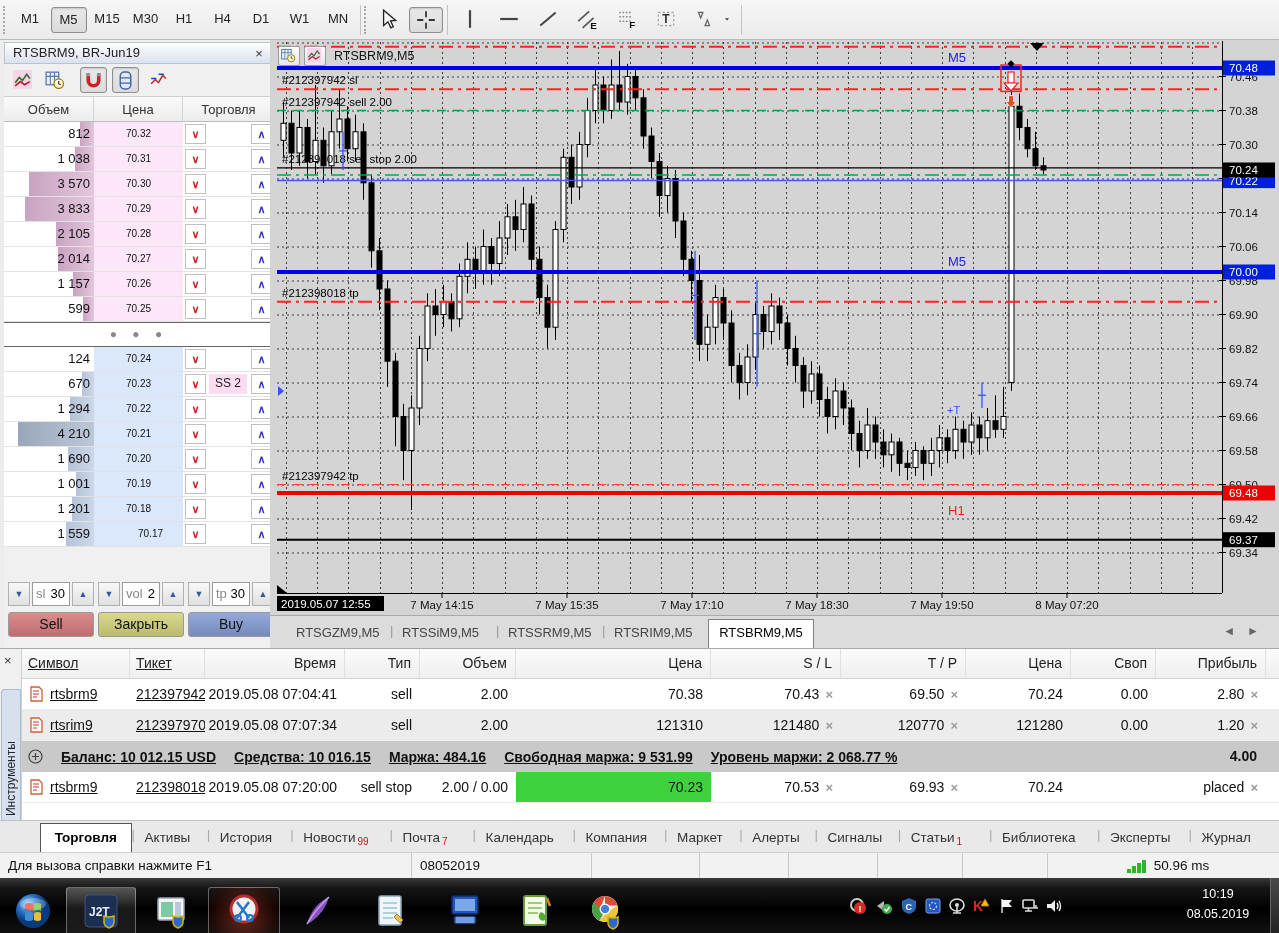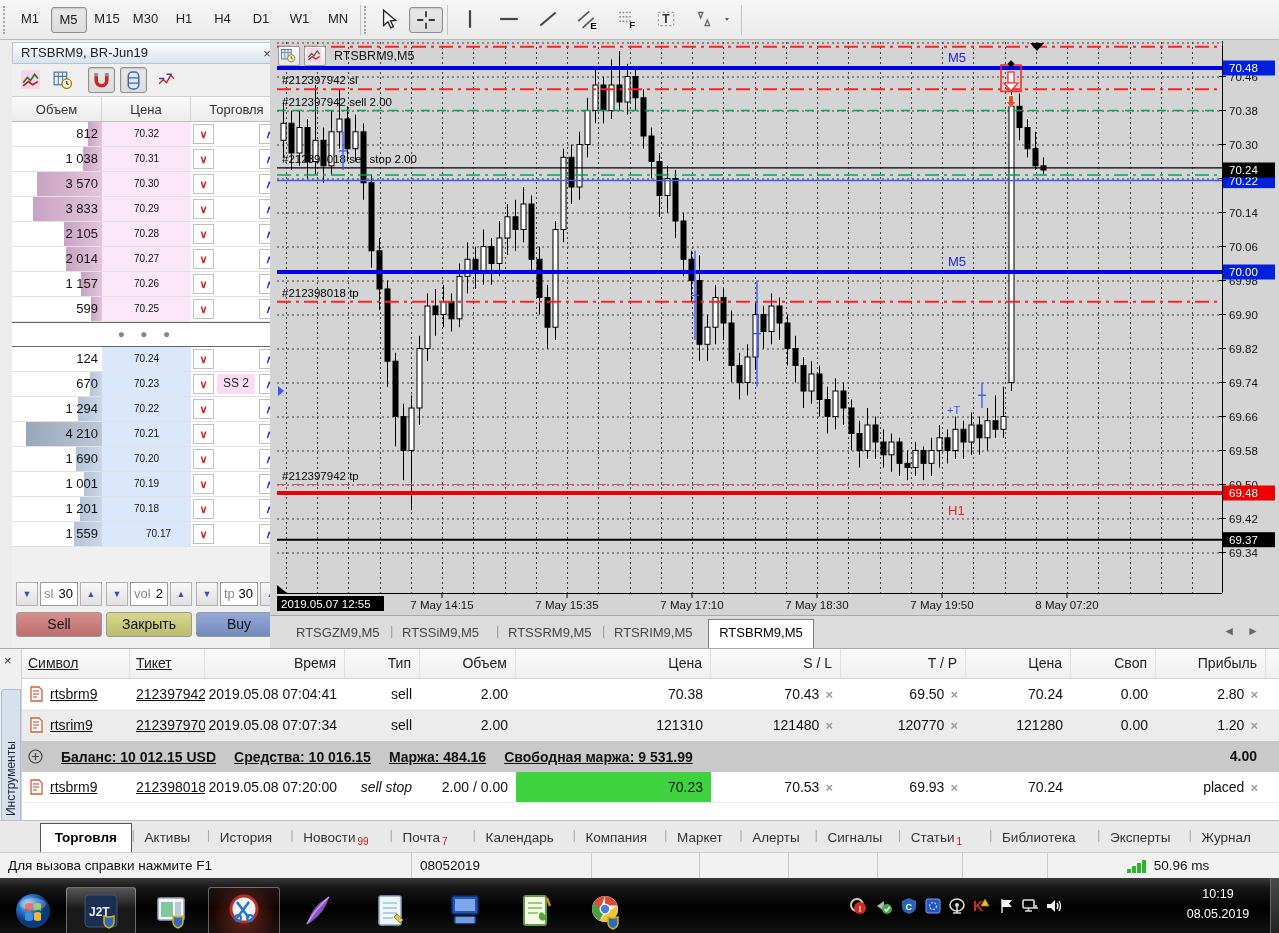--- a/index.html
+++ b/index.html
@@ -8,21 +8,21 @@
   .abs { position:absolute; }
 
   
   #toolbar { left:0; top:0; width:1279px; height:40px; background:linear-gradient(#f6f6f6,#ebebeb); border-bottom:1px solid #b8b8b8; }
   .grip { position:absolute; top:6px; width:4px; height:28px; border-left:2px dotted #a8a8a8; }
   .tfbtn { position:absolute; top:7px; height:26px; line-height:24px; text-align:center; font-size:13px; color:#222; border-radius:3px; }
   .pressed { border:1px solid #8f8f8f; background:linear-gradient(#e9e9e9,#dcdcdc); box-shadow:inset 0 1px 2px rgba(0,0,0,.15); }
   .toolsep { position:absolute; top:5px; width:1px; height:30px; background:#c4c4c4; }
 
   
-  #dom { left:12px; top:40px; width:270px; height:608px; background:#f0f0f0; border-right:1px solid #9a9a9a; }
+  #dom { left:4px; top:40px; width:270px; height:608px; background:#f0f0f0; border-right:1px solid #9a9a9a; }
   #dom-title { position:absolute; left:0; top:2px; width:270px; height:22px; background:linear-gradient(#fdfdfe,#d9e2ee); border:1px solid #b9c4d2; font-size:13px; color:#222; line-height:20px; padding-left:8px; }
   #dom-close { position:absolute; right:6px; top:3px; width:16px; height:16px; text-align:center; line-height:15px; font-size:13px; color:#333; }
   #dom-toolbar { position:absolute; left:0; top:24px; width:270px; height:32px; }
   .domtool { position:absolute; top:3px; width:27px; height:26px; border-radius:3px; }
   .domtool svg { margin:2px; }
   #dom-table { position:absolute; left:0; top:56px; width:270px; }
   .dhead { display:flex; height:26px; background:linear-gradient(#fafafa,#ececec); border-top:1px solid #cfcfcf; border-bottom:1px solid #bdbdbd; font-size:13px; color:#333; }
   .dhead div { line-height:25px; text-align:center; border-right:1px solid #d4d4d4; }
   .drow { display:flex; height:25px; border-bottom:1px solid #e2e2e2; background:#fff; position:relative; }
   .dvol { width:90px; position:relative; }
@@ -809,39 +809,40 @@
       <div class="trow rowline" style="top: 123px; height: 31px; background: rgb(255, 255, 255);">
         <div class="c-l" style="width: 108px; display: flex; align-items: center; gap: 6px;">
           <svg width="16" height="16" viewBox="0 0 16 16">
             <path d="M3 1 H11 L14 4 V15 H3 Z" fill="#fff" stroke="#d06030" stroke-width="1.3"></path>
             <path d="M5 5 H11 M5 8 H11 M5 11 H9" stroke="#cc3333" stroke-width="1"></path>
           </svg>
           <span>rtsbrm9</span>
         </div>
         <div class="c-l" style="width: 75px;">212398018</div>
         <div class="c-r" style="width: 140px;">2019.05.08 07:20:00</div>
-        <div class="c-r" style="width: 75px; font-style: italic;">sell stop</div>
+        <div class="c-r" style="width: 75px;">sell stop</div>
         <div class="c-r" style="width: 96px;">2.00 / 0.00</div>
         <div class="c-r" style="width: 195px; background: rgb(63, 210, 63);">70.23</div>
         <div class="c-r" style="width: 130px;"><span>70.53</span><span class="xmark">×</span></div>
         <div class="c-r" style="width: 125px;"><span>69.93</span><span class="xmark">×</span></div>
         <div class="c-r" style="width: 105px;">70.24</div>
         <div class="c-r" style="width: 85px;"></div>
         <div class="c-r" style="width: 110px;"><span>placed</span><span class="xmark">×</span></div>
       </div>
       <div class="trow" style="top: 92px; height: 31px; background: rgb(201, 201, 201); font-weight: bold;">
         <div class="c-l" style="width: 1100px; display: flex; align-items: center; gap: 18px;">
           <svg width="15" height="15" viewBox="0 0 15 15">
             <circle cx="7.5" cy="7.5" r="6.5" fill="none" stroke="#444" stroke-width="1.2"></circle>
             <path d="M7.5 4 V11 M4 7.5 H11" stroke="#444" stroke-width="1.2"></path>
           </svg>
           <span>Баланс: 10 012.15 USD</span>
           <span>Средства: 10 016.15</span>
           <span>Маржа: 484.16</span>
           <span>Свободная маржа: 9 531.99</span>
+          <span>Уровень маржи: 2 068.77 %</span>
         </div>
         <div class="c-r" style="width: 143px;">4.00</div>
       </div>
     </div>
   <div id="bottom-tabs" class="abs">
       <div class="btab-active" style="left: 40px; width: 91.6px;"><span>Торговля</span></div>
       <div class="btab-sep" style="left: 131.6px;">|</div>
       <div class="btab" style="left: 144.6px;"><span>Активы</span></div>
       <div class="btab-sep" style="left: 206.8px;">|</div>
       <div class="btab" style="left: 219.8px;"><span>История</span></div>

